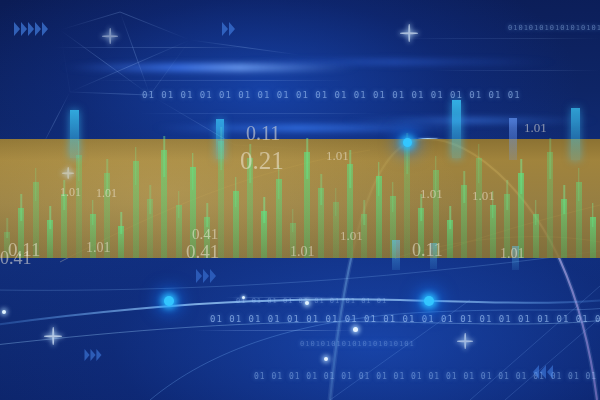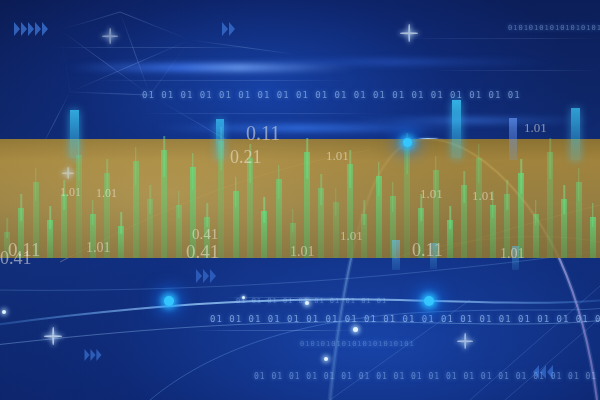--- a/index.html
+++ b/index.html
@@ -345,21 +345,21 @@
   <div class="tallbar" style="left:216px;top:119px;width:8px;height:40px;background:linear-gradient(180deg,rgba(60,210,255,.7),rgba(60,210,255,.2));box-shadow:0 0 8px rgba(60,200,255,.5);"></div>
   <div class="tallbar" style="left:452px;top:100px;width:9px;height:58px;background:linear-gradient(180deg,rgba(60,210,255,.8),rgba(60,210,255,.25));box-shadow:0 0 9px rgba(60,200,255,.6);"></div>
   <div class="tallbar" style="left:509px;top:118px;width:8px;height:42px;background:linear-gradient(180deg,rgba(110,160,255,.6),rgba(110,160,255,.18));"></div>
   <div class="tallbar" style="left:571px;top:108px;width:9px;height:52px;background:linear-gradient(180deg,rgba(60,210,255,.7),rgba(60,210,255,.2));box-shadow:0 0 8px rgba(60,200,255,.5);"></div>
   <div class="tallbar" style="left:392px;top:240px;width:8px;height:30px;background:linear-gradient(180deg,rgba(90,200,255,.55),rgba(90,200,255,.12));"></div>
   <div class="tallbar" style="left:430px;top:243px;width:7px;height:26px;background:linear-gradient(180deg,rgba(90,200,255,.45),rgba(90,200,255,.10));"></div>
   <div class="tallbar" style="left:512px;top:246px;width:7px;height:24px;background:linear-gradient(180deg,rgba(90,200,255,.45),rgba(90,200,255,.10));"></div>
 
   <div id="numbers">
       <div class="numlabel" style="left: 246px; top: 122px; font-size: 20px;">0.11</div>
-      <div class="numlabel" style="left: 230px; top: 147px; font-size: 18px;">0.21</div>
+      <div class="numlabel" style="left: 240px; top: 147px; font-size: 25px;">0.21</div>
       <div class="numlabel" style="left: 524px; top: 120px; font-size: 13px;">1.01</div>
       <div class="numlabel" style="left: 326px; top: 148px; font-size: 13px;">1.01</div>
       <div class="numlabel" style="left: 60px; top: 185px; font-size: 12px;">1.01</div>
       <div class="numlabel" style="left: 96px; top: 186px; font-size: 12px;">1.01</div>
       <div class="numlabel" style="left: 192px; top: 226px; font-size: 15px;">0.41</div>
       <div class="numlabel" style="left: 340px; top: 228px; font-size: 13px;">1.01</div>
       <div class="numlabel" style="left: 8px; top: 239px; font-size: 19px;">0.11</div>
       <div class="numlabel" style="left: 86px; top: 240px; font-size: 14px;">1.01</div>
       <div class="numlabel" style="left: 186px; top: 241px; font-size: 19px;">0.41</div>
       <div class="numlabel" style="left: 290px; top: 244px; font-size: 14px;">1.01</div>

